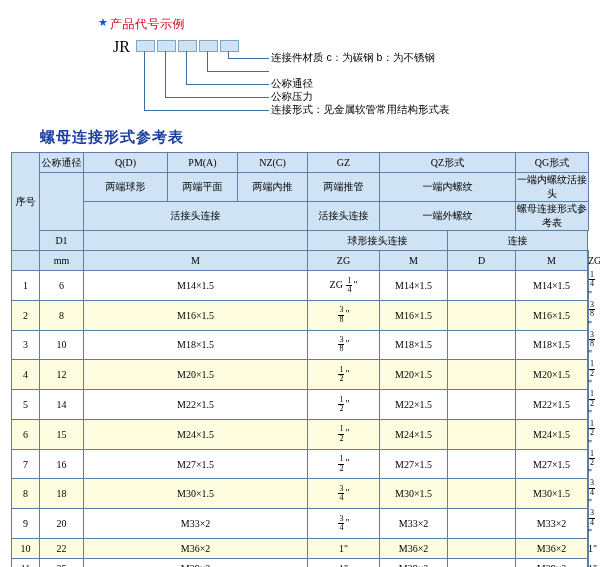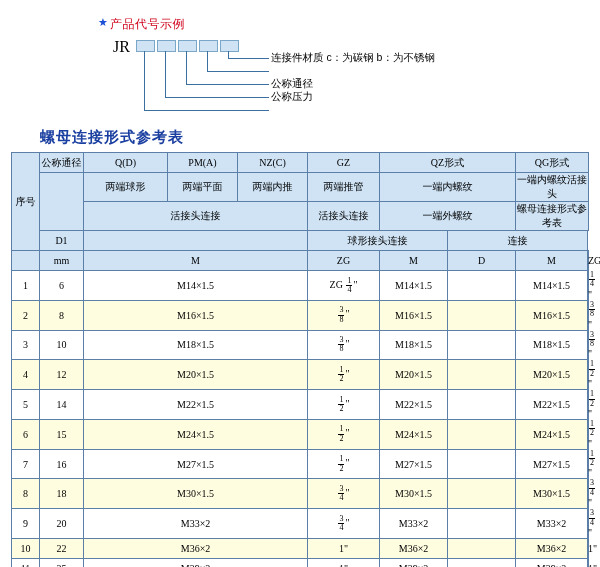--- a/index.html
+++ b/index.html
@@ -120,20 +120,21 @@
 
   <div class="leader" style="left:186px;top:51px;width:82px;height:33px;"></div>
 
   <div class="leader" style="left:165px;top:51px;width:103px;height:46px;"></div>
 
   <div class="leader" style="left:144px;top:51px;width:124px;height:59px;"></div>
 
   <span class="legend-text" style="left:271px;top:51px;">连接件材质  c：为碳钢  b：为不锈钢</span>
   <span class="legend-text" style="left:271px;top:77px;">公称通径</span>
   <span class="legend-text" style="left:271px;top:90px;">公称压力</span>
+  <span class="legend-text" style="left:271px;top:103px;">连接形式：见金属软管常用结构形式表</span>
 </div>
 
 <div id="section-title">螺母连接形式参考表</div>
 
 <div id="tbl-wrap">
   <table>
     <colgroup>
       <col class="seq">
         <col class="dn">
         <col class="c1">

